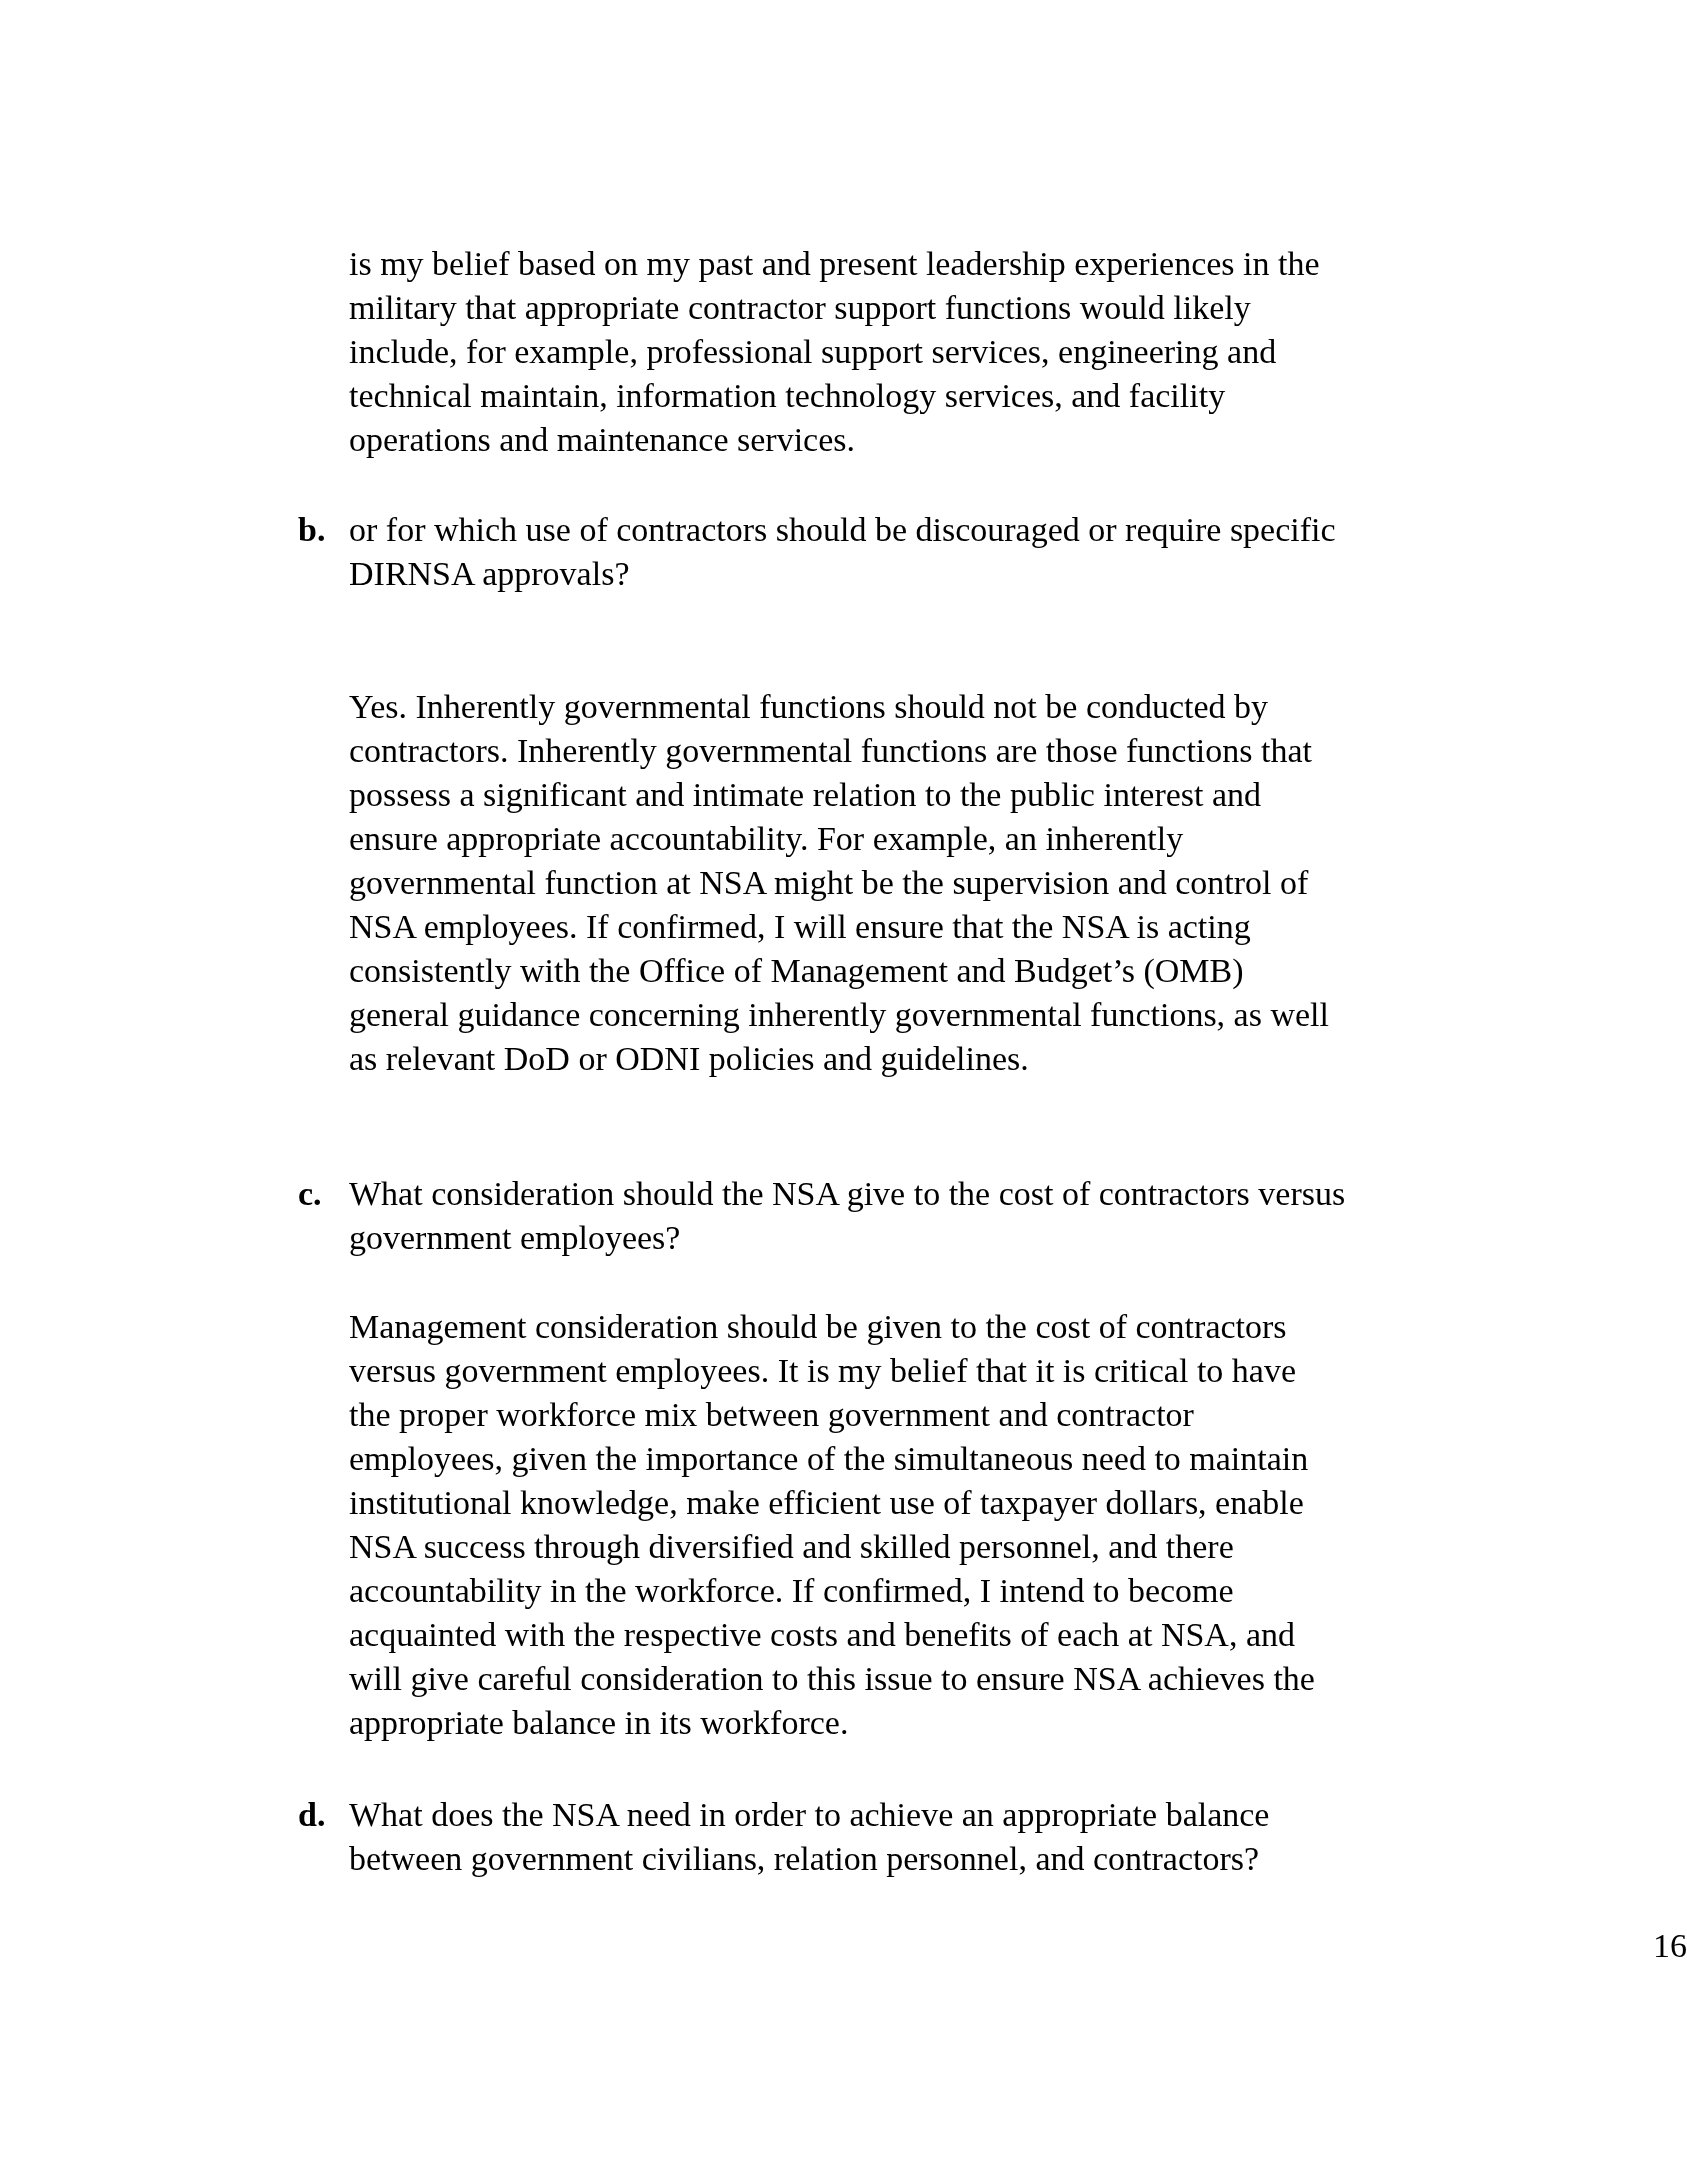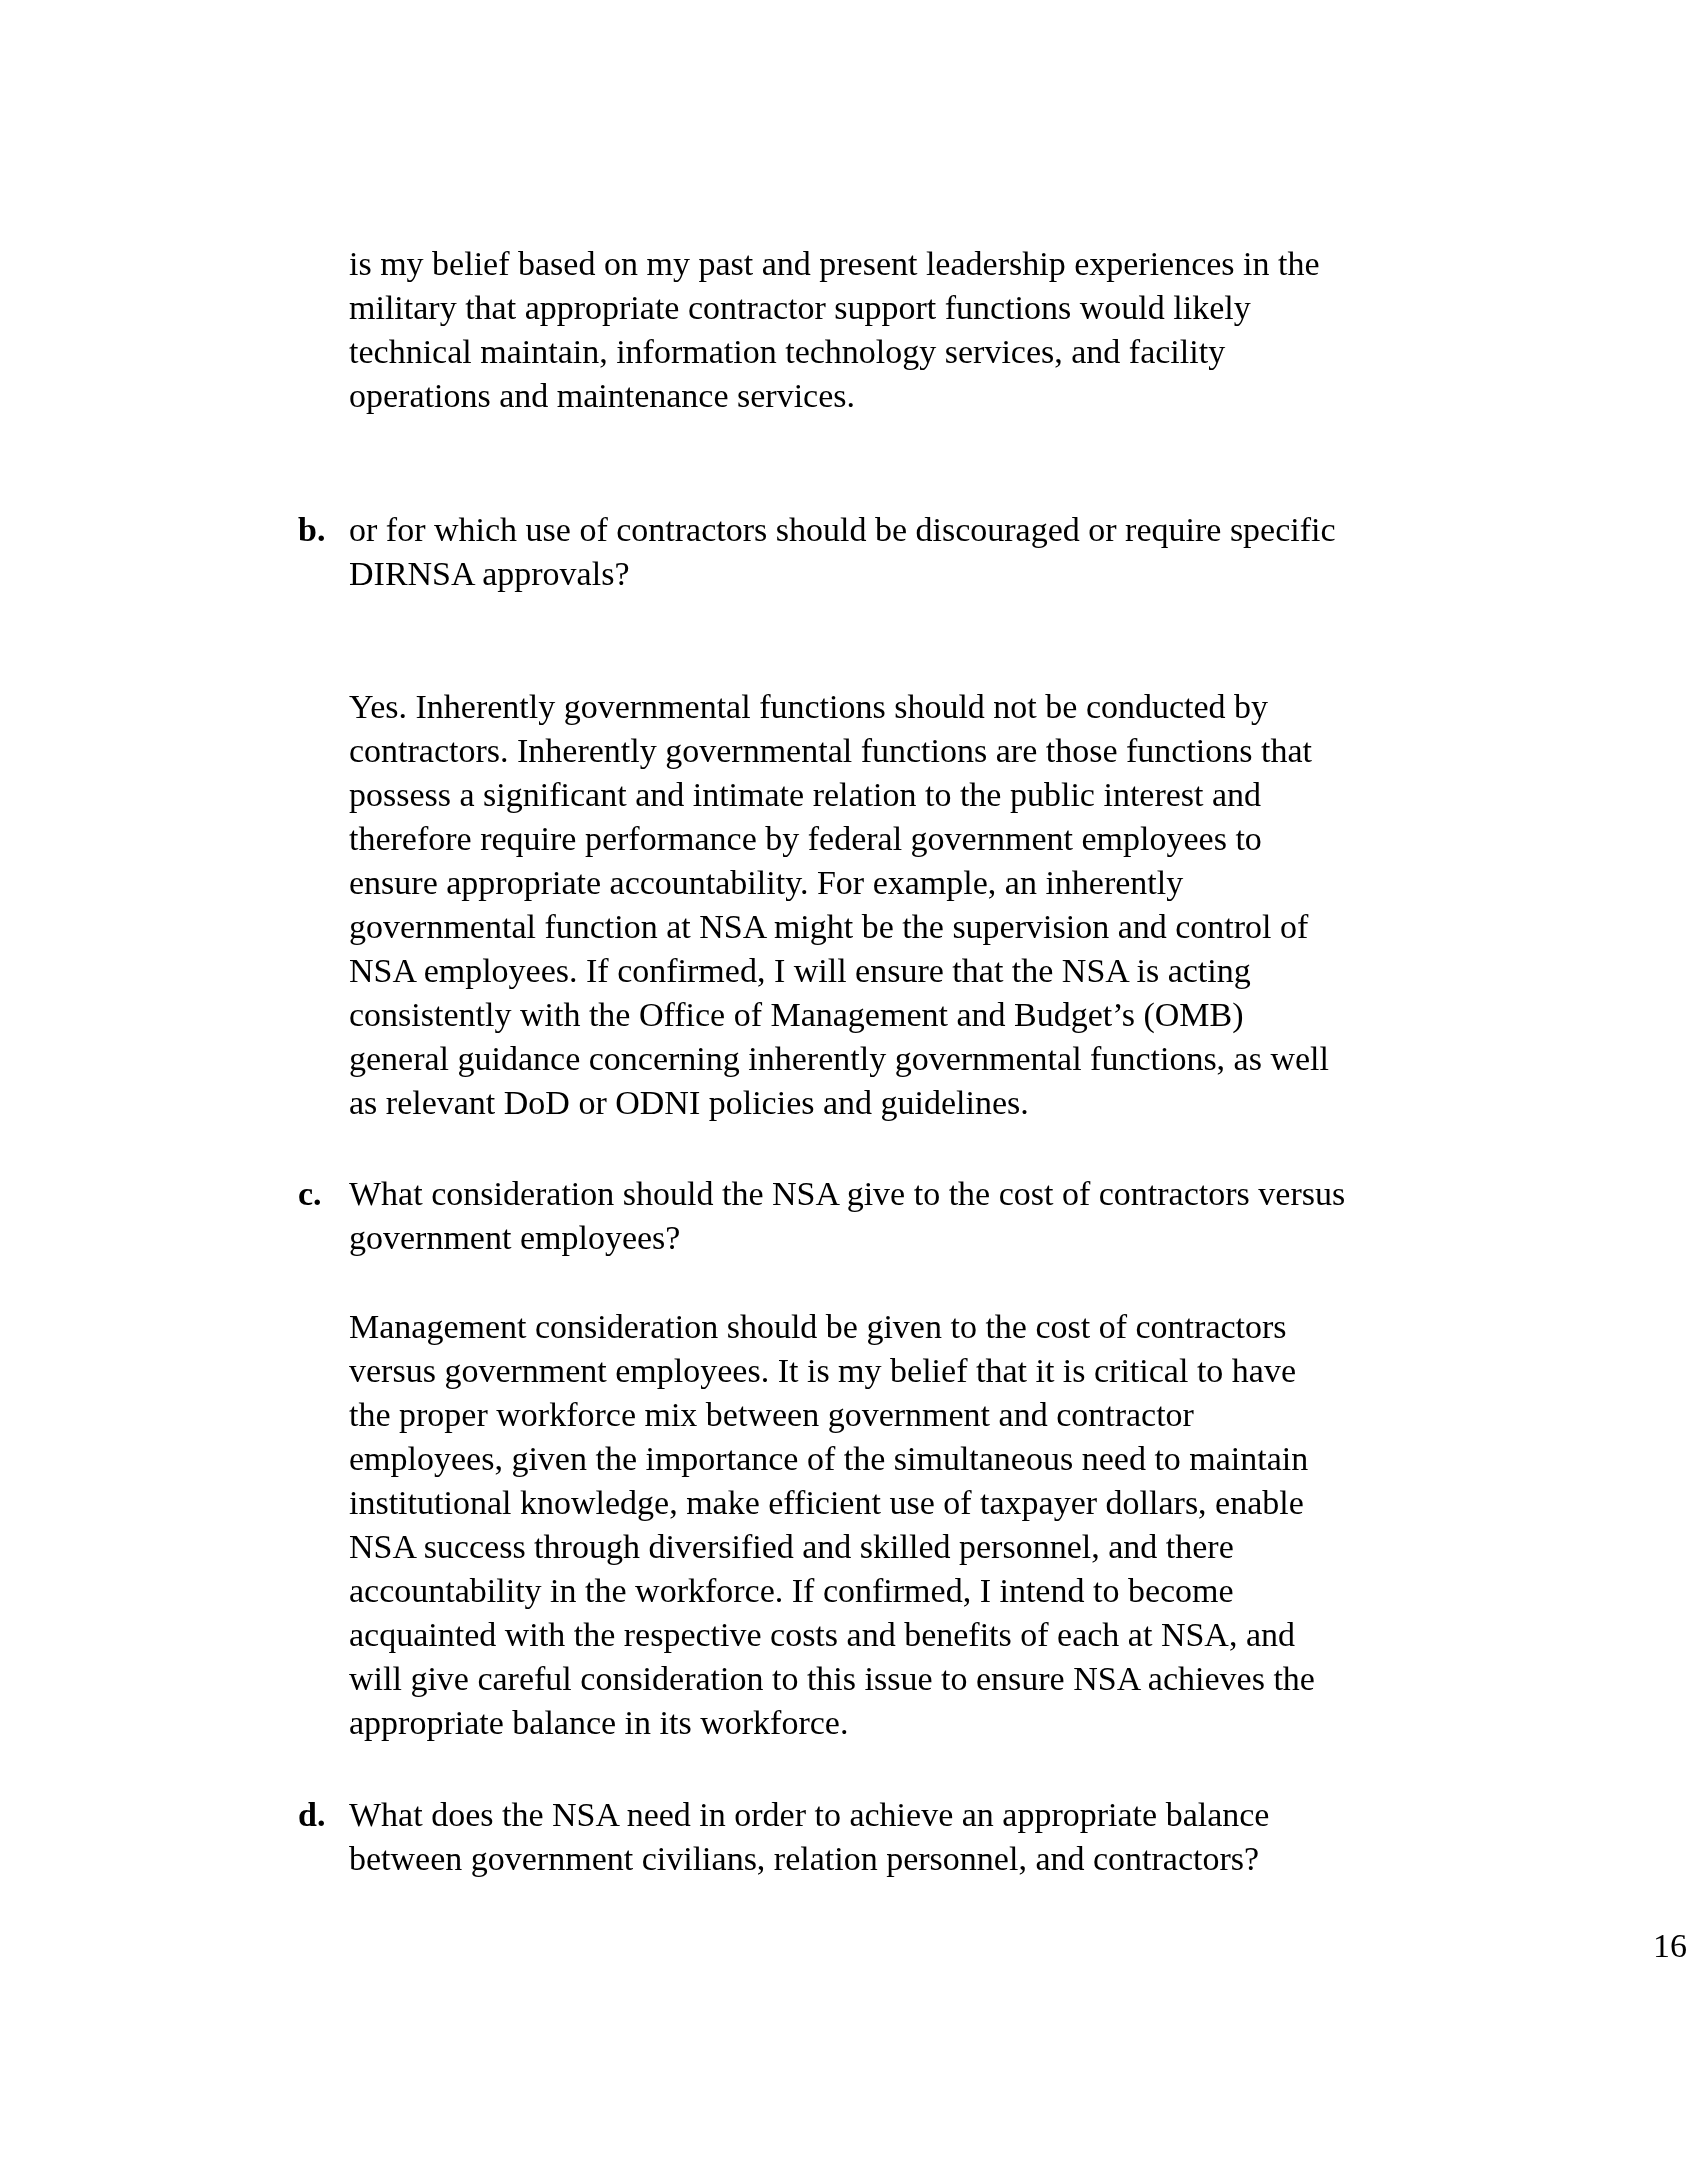--- a/index.html
+++ b/index.html
@@ -21,34 +21,34 @@
   }
 </style>
 </head>
 <body>
 
 <div class="page">
 
   <div class="block" style="top:230px">
     <p>is my belief based on my past and present leadership experiences in the</p>
     <p>military that appropriate contractor support functions would likely</p>
+    <p>include, for example, professional support services, engineering and</p>
     <p>technical maintain, information technology services, and facility</p>
     <p>operations and maintenance services.</p>
   </div>
 
   <div class="block" style="top:496px">
     <span class="label">b.</span>
     <p>or for which use of contractors should be discouraged or require specific</p>
     <p>DIRNSA approvals?</p>
   </div>
   <div class="block" style="top:673px">
     <p>Yes. Inherently governmental functions should not be conducted by</p>
     <p>contractors. Inherently governmental functions are those functions that</p>
     <p>possess a significant and intimate relation to the public interest and</p>
-    <p>therefore require performance by federal government employees to</p>
     <p>ensure appropriate accountability. For example, an inherently</p>
     <p>governmental function at NSA might be the supervision and control of</p>
     <p>NSA employees. If confirmed, I will ensure that the NSA is acting</p>
     <p>consistently with the Office of Management and Budget’s (OMB)</p>
     <p>general guidance concerning inherently governmental functions, as well</p>
     <p>as relevant DoD or ODNI policies and guidelines.</p>
   </div>
 
   <div class="block" style="top:1160px">
     <span class="label">c.</span>

